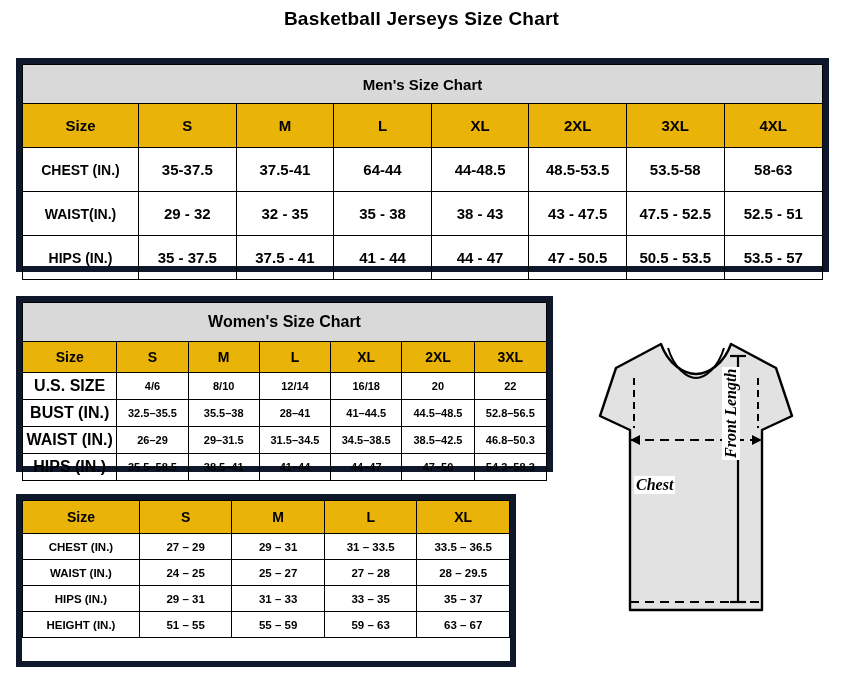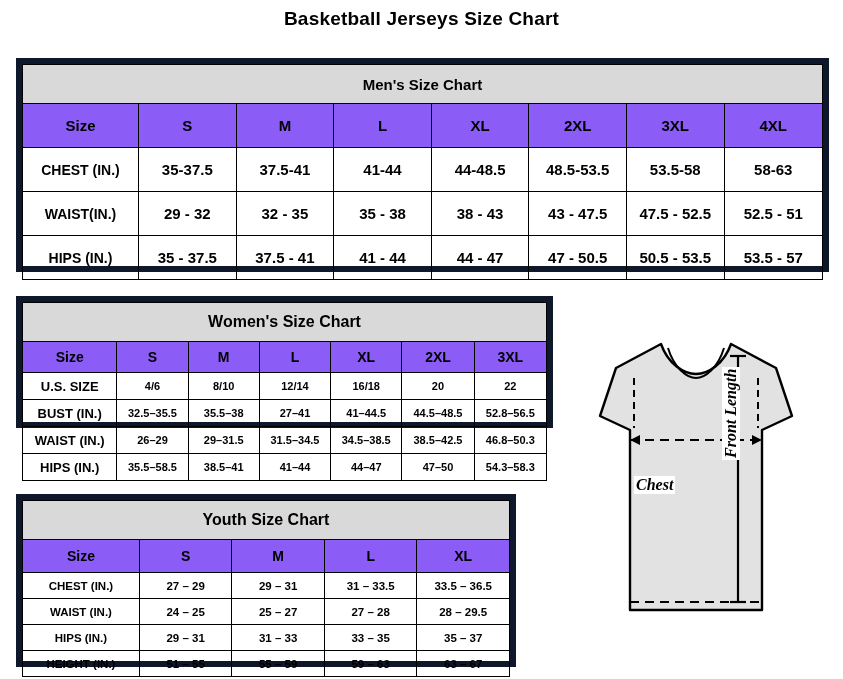--- a/index.html
+++ b/index.html
@@ -39,39 +39,39 @@
     padding: 0;
     font-weight: bold;
   }
   .hdr-band {
     background: #d9d9d9;
     font-size: 16px;
     font-weight: bold;
     text-align: center;
   }
   .col-head {
-    background: #8b5cf6;
+    background: #eab308;
     font-weight: bold;
   }
   .row-label {
     font-weight: bold;
   }
 
   
   #men-chart { left: 16px; top: 58px; width: 813px; height: 214px; }
   #men-chart .hdr-band { height: 38px; }
   #men-chart td { font-size: 15px; height: 43px; }
   #men-chart .row-label { font-size: 14px; }
 
   
-  #women-chart { left: 16px; top: 296px; width: 537px; height: 132px; }
+  #women-chart { left: 16px; top: 296px; width: 537px; height: 176px; }
   #women-chart .hdr-band { height: 38px; font-size: 16px; }
   #women-chart .col-head { font-size: 14px; height: 30px; }
   #women-chart td { font-size: 11px; height: 26px; }
-  #women-chart .row-label { font-size: 13px; }
+  #women-chart .row-label { font-size: 16px; }
 
   
   #youth-chart { left: 16px; top: 494px; width: 500px; height: 173px; }
   #youth-chart .hdr-band { height: 38px; font-size: 16px; }
   #youth-chart .col-head { font-size: 14px; height: 32px; }
   #youth-chart td { font-size: 11.5px; height: 25px; }
   #youth-chart .row-label { font-size: 11.5px; }
 
   
   #shirt-diagram {
@@ -137,21 +137,21 @@
         <td class="col-head">L</td>
         <td class="col-head">XL</td>
         <td class="col-head">2XL</td>
         <td class="col-head">3XL</td>
         <td class="col-head">4XL</td>
       </tr>
       <tr>
         <td class="row-label">CHEST (IN.)</td>
         <td>35-37.5</td>
         <td>37.5-41</td>
-        <td>41-44</td>
+        <td>64-44</td>
         <td>44-48.5</td>
         <td>48.5-53.5</td>
         <td>53.5-58</td>
         <td>58-63</td>
       </tr>
       <tr>
         <td class="row-label">WAIST(IN.)</td>
         <td>29 - 32</td>
         <td>32 - 35</td>
         <td>35 - 38</td>
@@ -204,21 +204,21 @@
         <td>8/10</td>
         <td>12/14</td>
         <td>16/18</td>
         <td>20</td>
         <td>22</td>
       </tr>
       <tr>
         <td class="row-label">BUST  (IN.)</td>
         <td>32.5–35.5</td>
         <td>35.5–38</td>
-        <td>27–41</td>
+        <td>28–41</td>
         <td>41–44.5</td>
         <td>44.5–48.5</td>
         <td>52.8–56.5</td>
       </tr>
       <tr>
         <td class="row-label">WAIST  (IN.)</td>
         <td>26–29</td>
         <td>29–31.5</td>
         <td>31.5–34.5</td>
         <td>34.5–38.5</td>
@@ -242,23 +242,20 @@
   <table class="sizetable">
     <colgroup>
       <col style="width:24%">
         <col style="width:19%">
         <col style="width:19%">
         <col style="width:19%">
         <col style="width:19%">
     </colgroup>
     <tbody>
       <tr>
-        <td class="hdr-band" colspan="5">Youth Size Chart</td>
-      </tr>
-      <tr>
         <td class="col-head">Size</td>
         <td class="col-head">S</td>
         <td class="col-head">M</td>
         <td class="col-head">L</td>
         <td class="col-head">XL</td>
       </tr>
       <tr>
         <td class="row-label">CHEST (IN.)</td>
         <td>27 – 29</td>
         <td>29 – 31</td>

